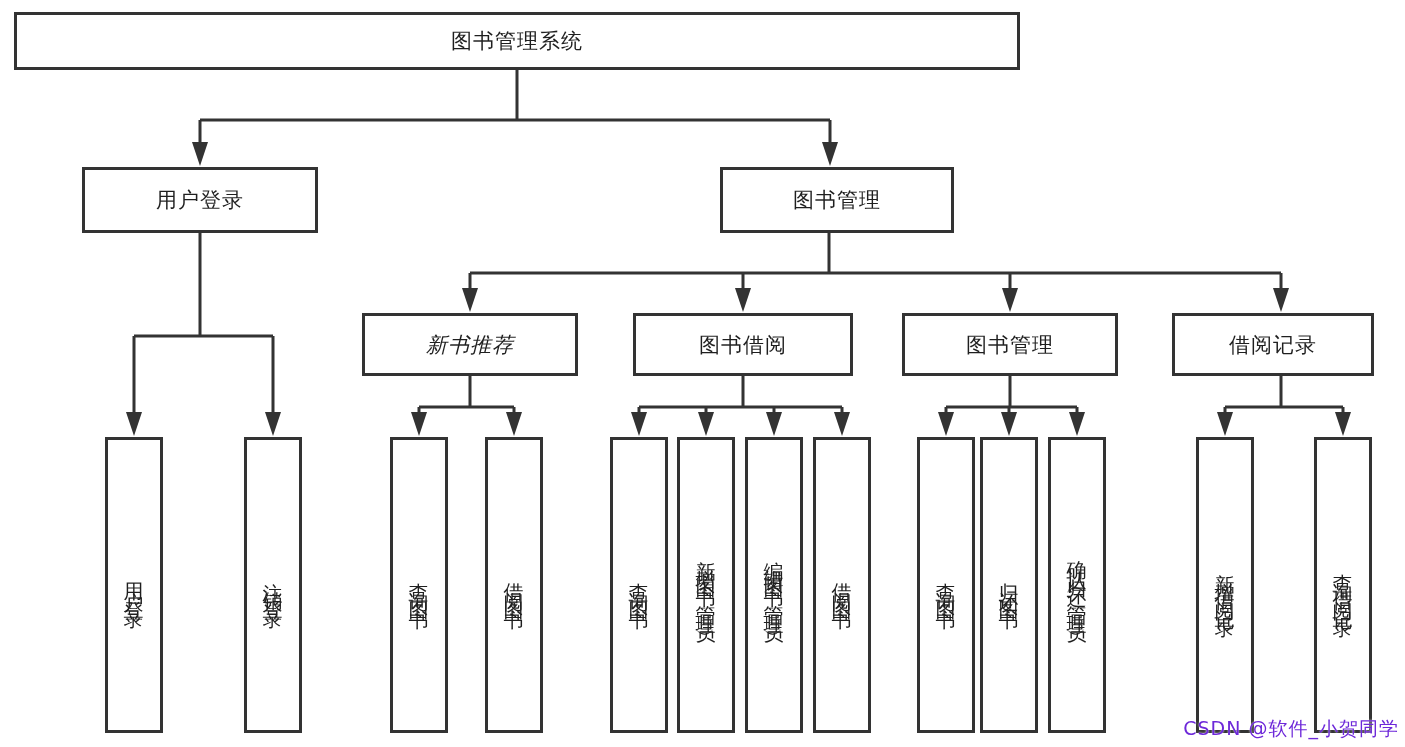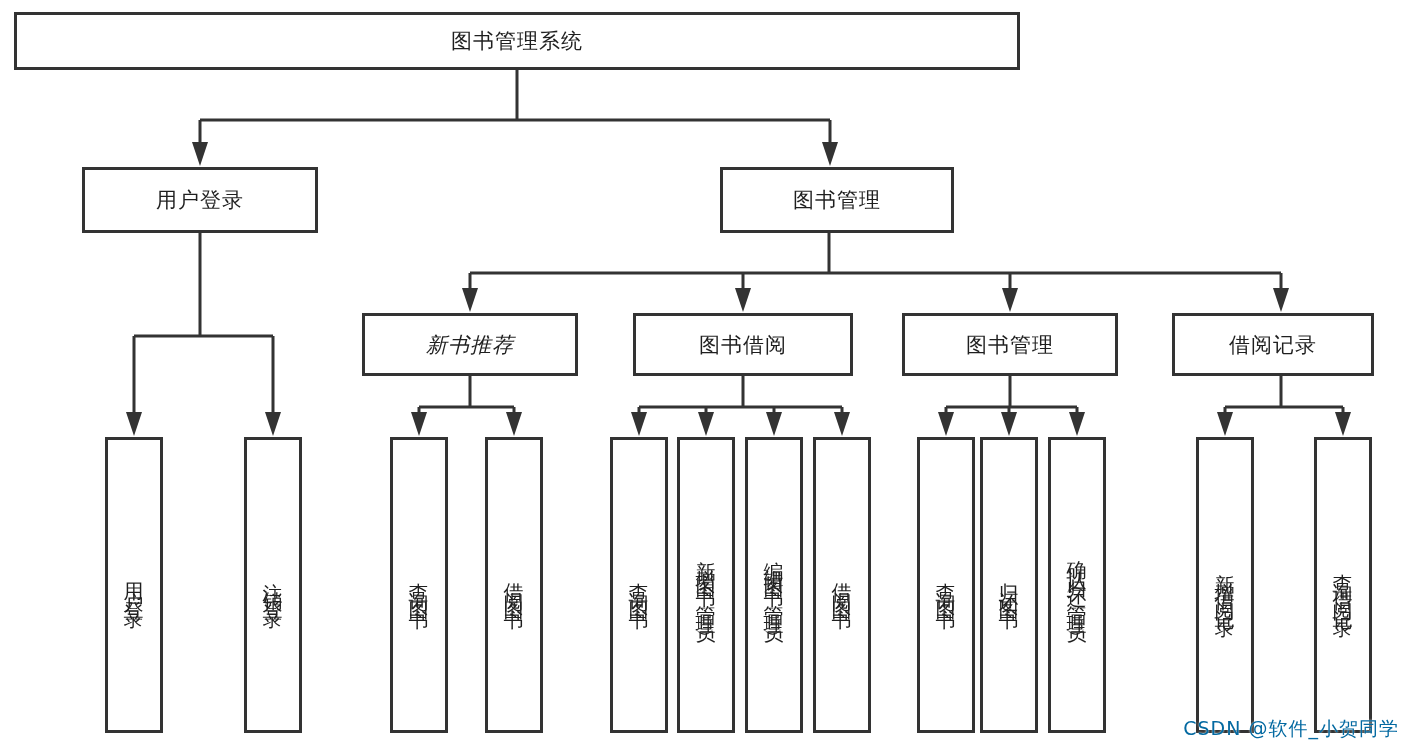--- a/index.html
+++ b/index.html
@@ -69,21 +69,21 @@
   .n-d2 { left: 980px; }
   .n-d3 { left: 1048px; }
   .n-e1 { left: 1196px; }
   .n-e2 { left: 1314px; }
   #watermark {
     position: absolute;
     right: 6px;
     top: 716px;
     z-index: 3;
     font-size: 19px;
-    color: #0369a1;
+    color: #6d28d9;
     letter-spacing: 1px;
     text-shadow: 0 0 2px #ffffff;
     white-space: nowrap;
   }
 </style>
 </head>
 <body>
 
 <div id="canvas">
 

